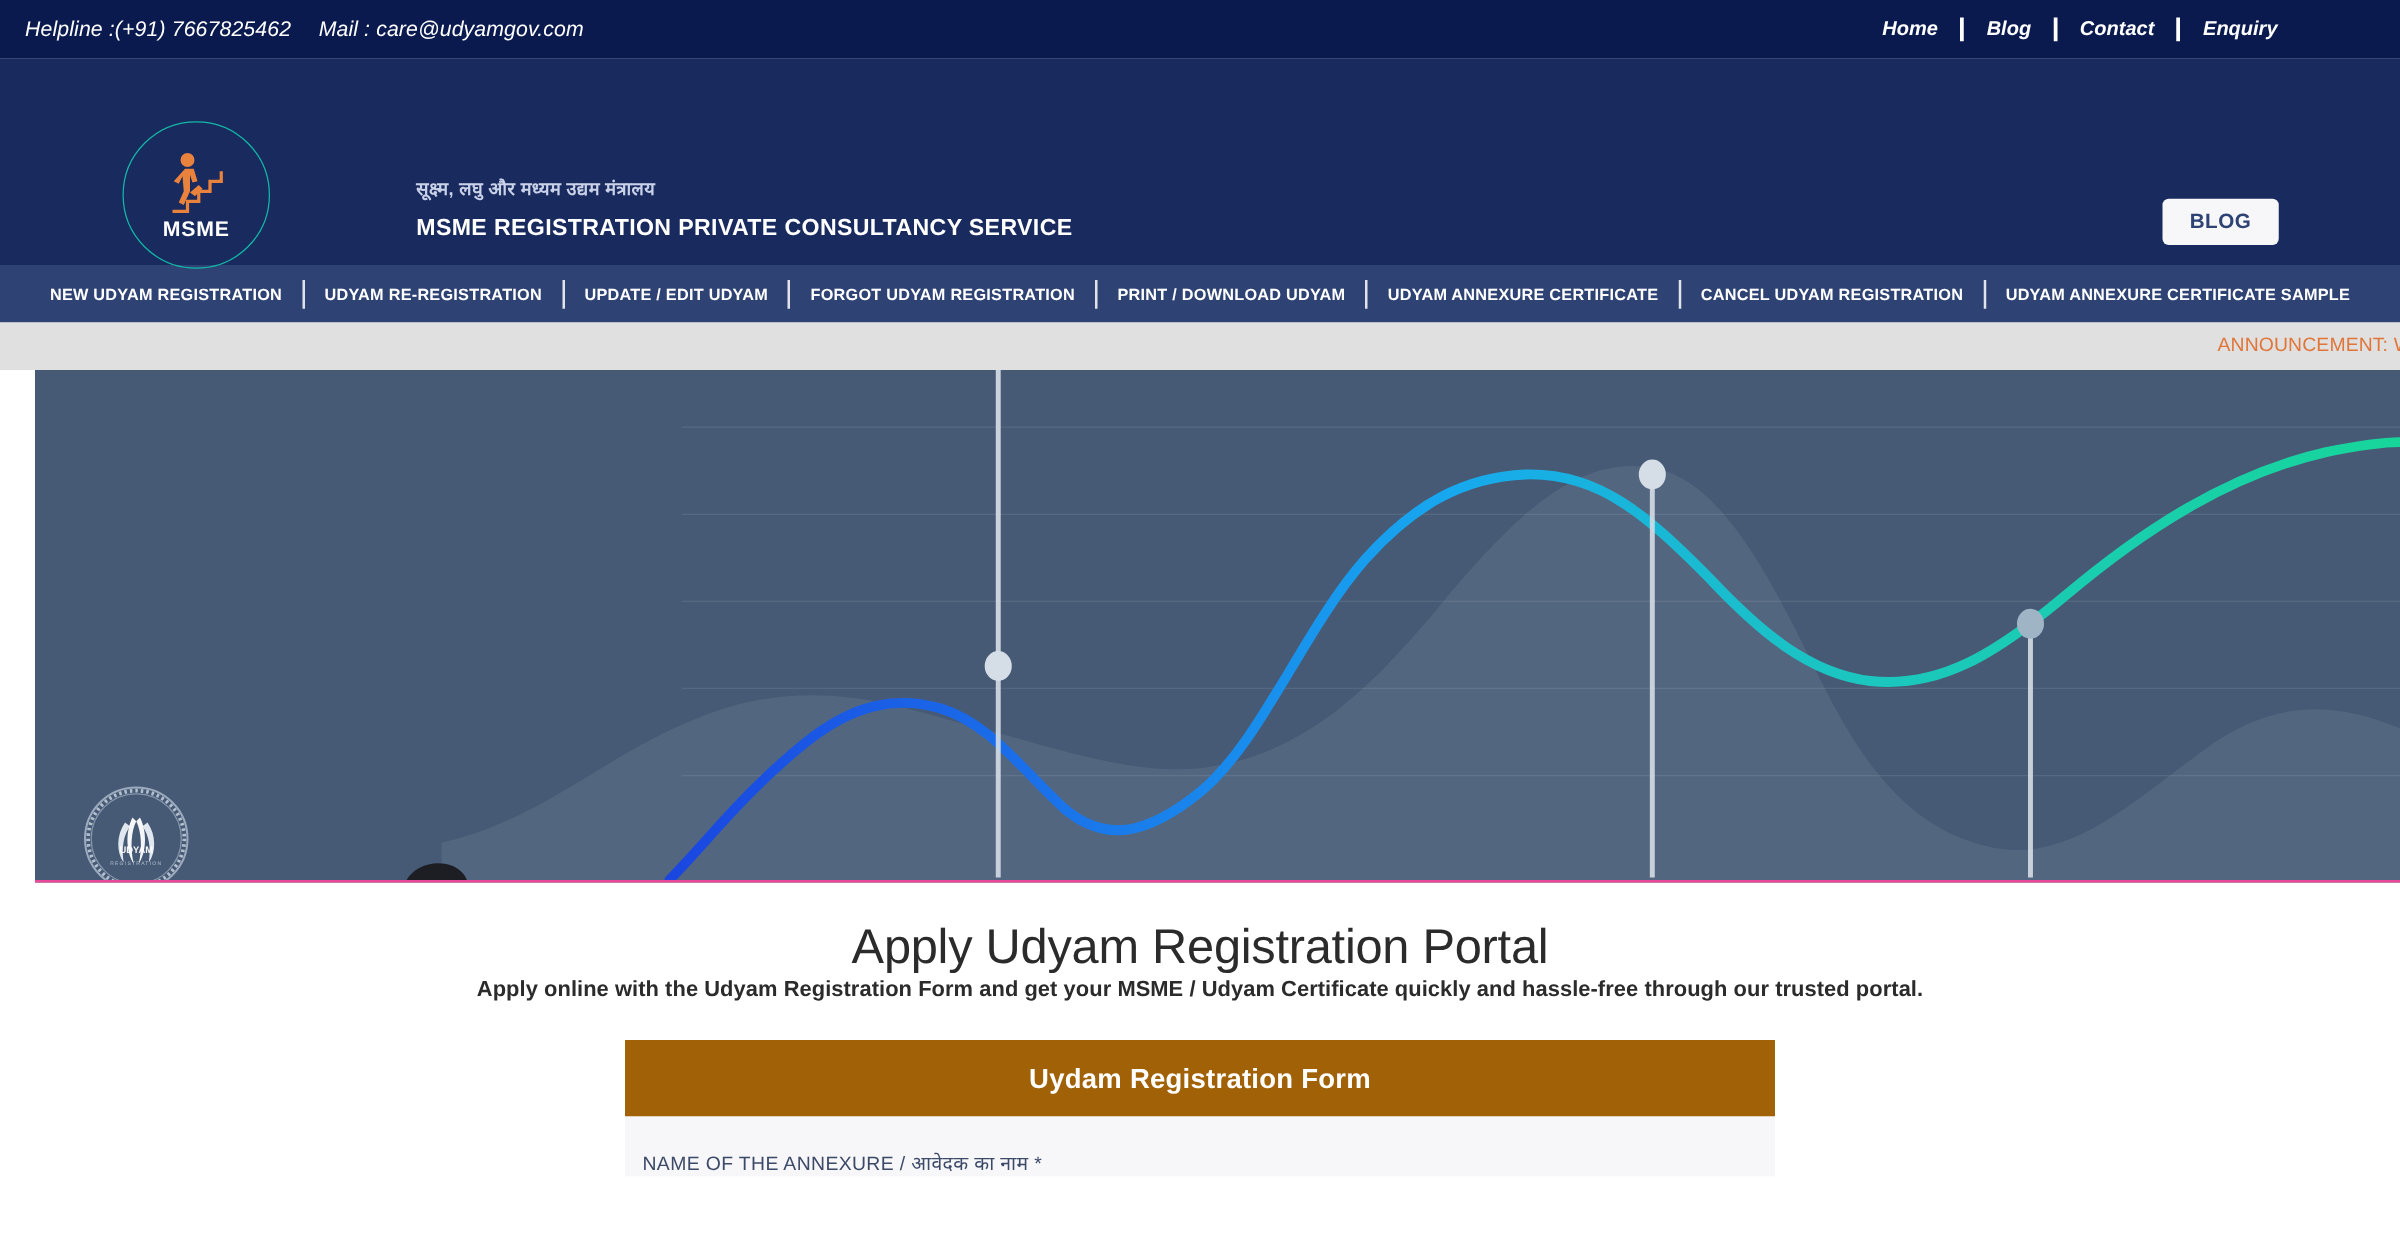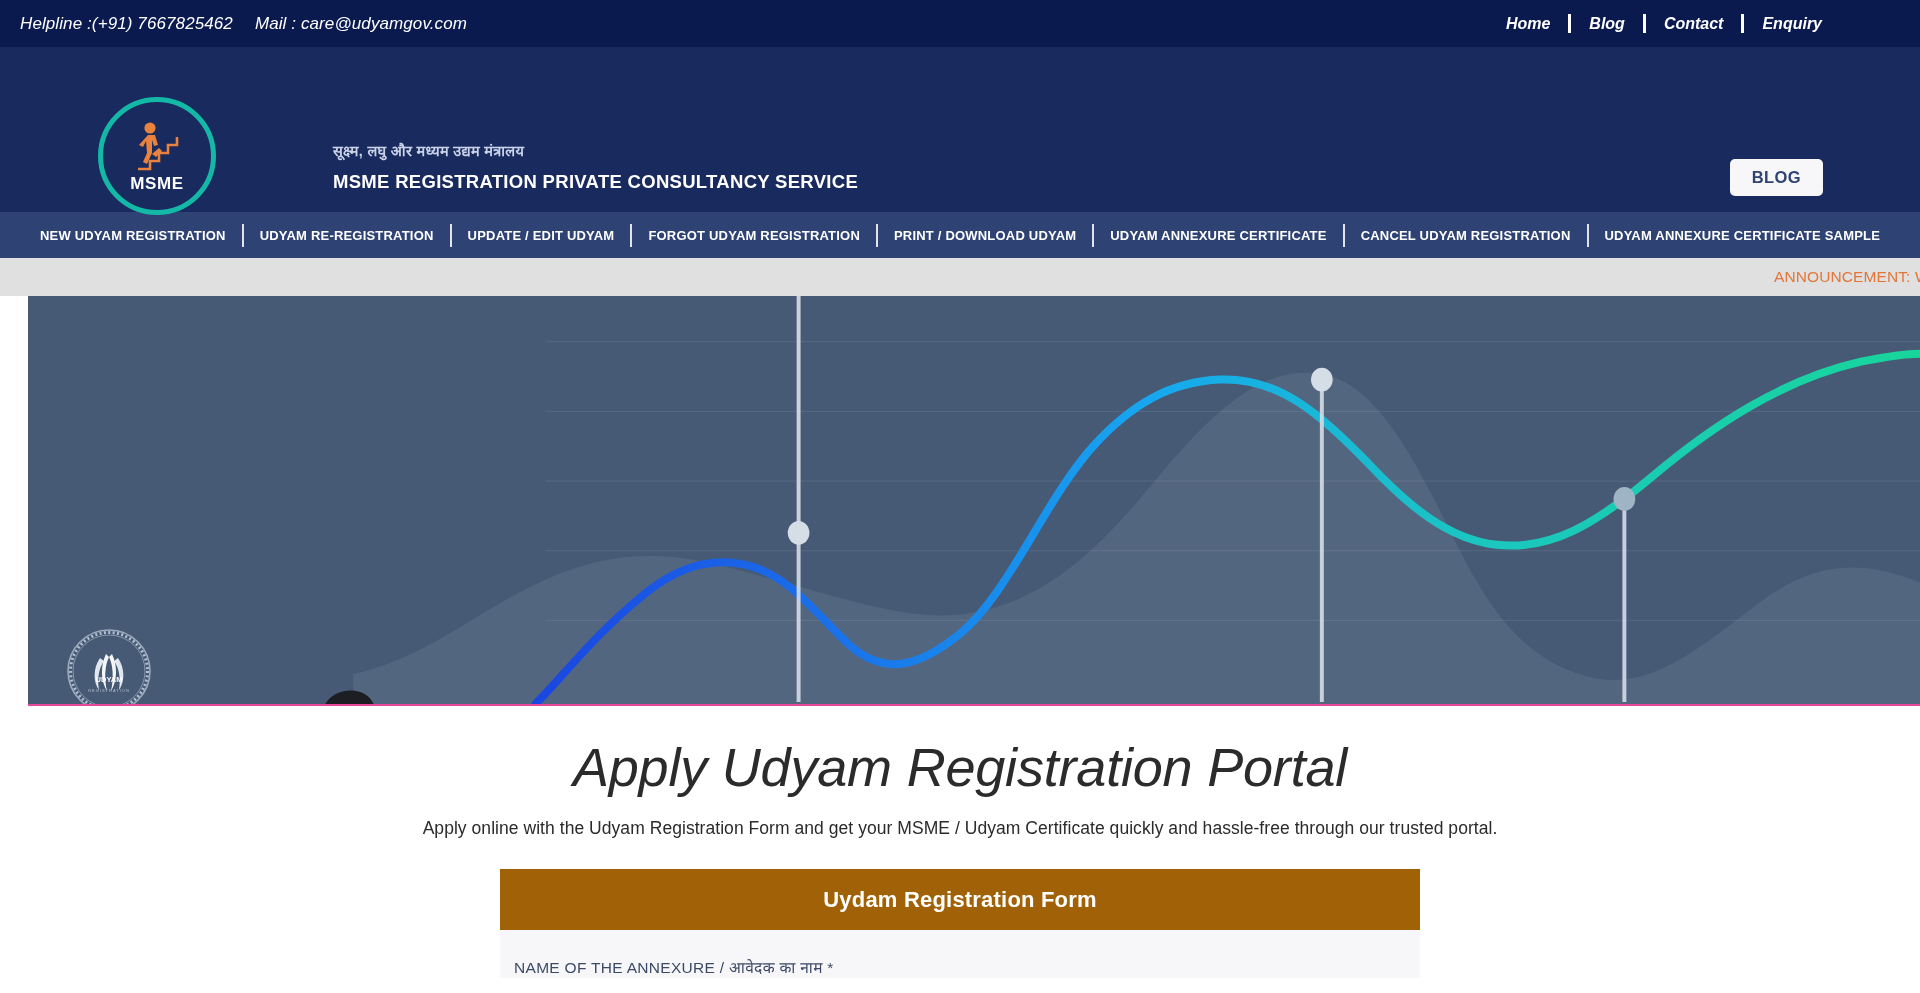--- a/index.html
+++ b/index.html
@@ -59,21 +59,21 @@
     display: flex;
     align-items: center;
   }
   .logo-wrap {
     position: absolute;
     left: 98px;
     top: 50px;
     width: 118px;
     height: 118px;
     border-radius: 50%;
-    border: 5px solid #14b8a6;
+    border: 1px solid #14b8a6;
     display: flex;
     flex-direction: column;
     align-items: center;
     justify-content: center;
     gap: 2px;
   }
   .logo-mark { width: 58px; height: 52px; display: block; }
   .logo-text {
     font-size: 17px;
     font-weight: bold;
@@ -194,31 +194,29 @@
   }
   .lbl-business { left: 1832px; top: 450px; transform: rotate(-27deg); transform-origin: left bottom; font-size: 26px; }
 
   
   .content {
     background: #ffffff;
     padding-top: 30px;
     text-align: center;
   }
   .page-title {
-    font-size: 54px;
+    font-size: 39px;
     font-weight: normal;
     color: #2b2b2b;
     letter-spacing: -.2px;
     line-height: 1.15;
-    font-style: italic;
   }
   .page-sub {
-    margin-top: 20px;
     font-size: 17.5px;
-    font-weight: normal;
+    font-weight: bold;
     color: #2b2b2b;
     letter-spacing: .05px;
   }
 
   .form-card {
     width: 920px;
     margin: 30px auto 0;
     background: #f7f7f9;
     text-align: left;
   }

